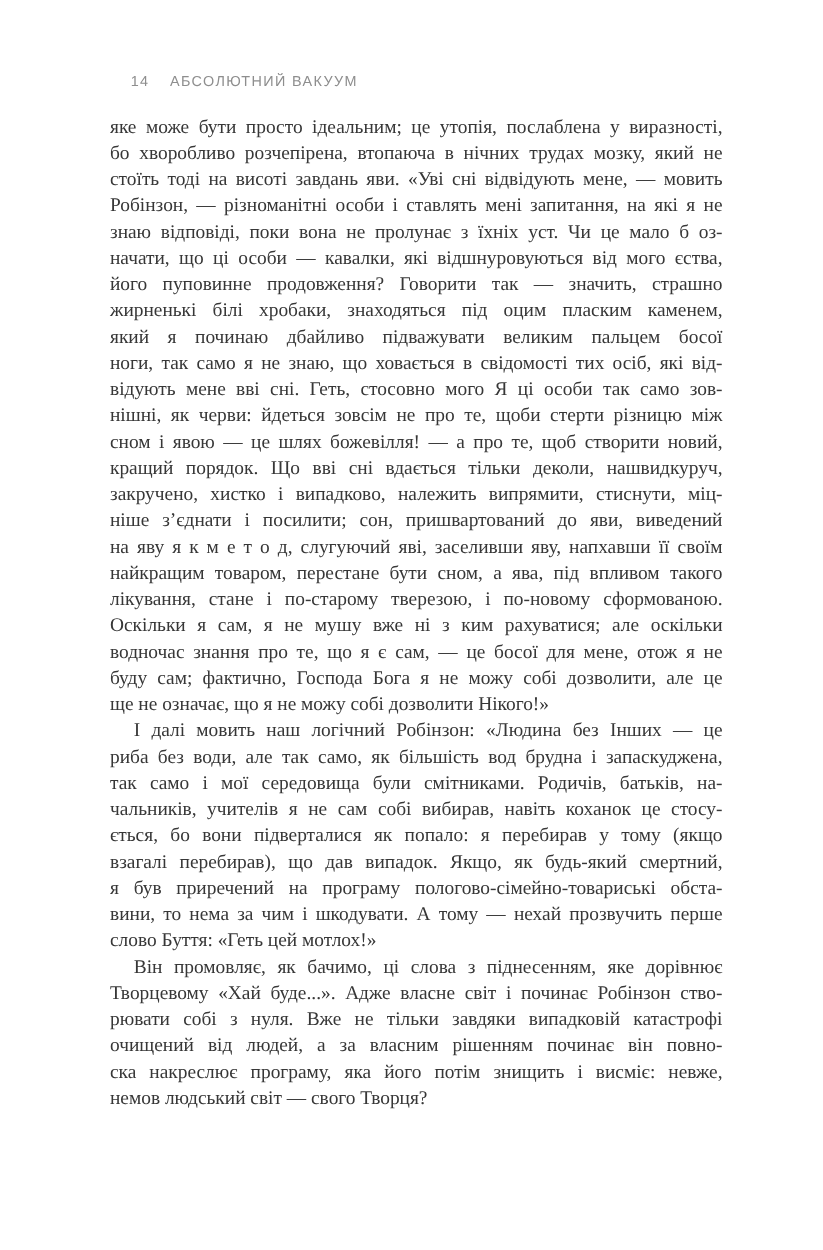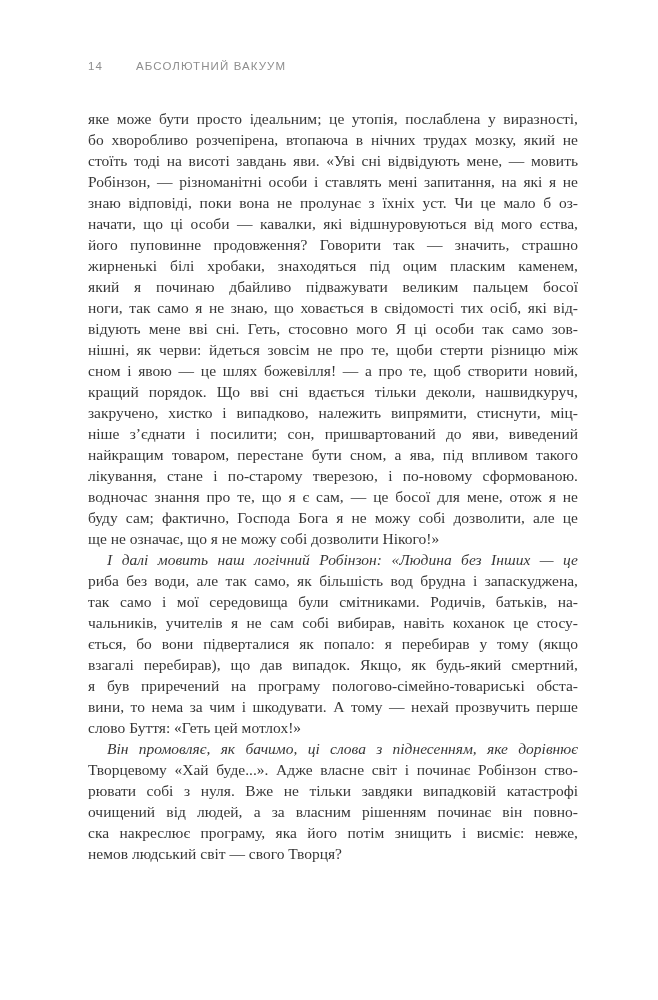--- a/index.html
+++ b/index.html
@@ -22,45 +22,45 @@
     width: 490px;
     display: flex;
     align-items: baseline;
     font-family: "Liberation Sans", sans-serif;
     font-size: 11.5px;
     color: #8e8e8e;
     letter-spacing: 1.1px;
   }
   .page-number {
     min-width: 48px;
+    text-align: center;
   }
   .running-title {
     text-transform: uppercase;
   }
   .text-block {
     position: absolute;
     left: 88px;
-    top: 108px;
+    top: 91px;
     width: 490px;
     font-size: 15.5px;
     line-height: 21px;
     color: #373737;
   }
   .para { margin: 0; }
   .line {
     text-align: justify;
     text-align-last: justify;
     white-space: normal;
   }
   .line.last {
     text-align-last: left;
   }
   .para.indent .line:first-child {
     text-indent: 19px;
-    font-style: italic;
   }
 </style>
 </head>
 <body>
 
 <div class="page">
   <div class="running-header">
     <span class="page-number">14</span>
     <span class="running-title">АБСОЛЮТНИЙ ВАКУУМ</span>
   </div>
@@ -75,22 +75,24 @@
         <div class="line">його пуповинне продовження? Говорити так — значить, страшно</div>
         <div class="line">жирненькі білі хробаки, знаходяться під оцим пласким каменем,</div>
         <div class="line">який я починаю дбайливо підважувати великим пальцем босої</div>
         <div class="line">ноги, так само я не знаю, що ховається в свідомості тих осіб, які від-</div>
         <div class="line">відують мене вві сні. Геть, стосовно мого Я ці особи так само зов-</div>
         <div class="line">нішні, як черви: йдеться зовсім не про те, щоби стерти різницю між</div>
         <div class="line">сном і явою — це шлях божевілля! — а про те, щоб створити новий,</div>
         <div class="line">кращий порядок. Що вві сні вдається тільки деколи, нашвидкуруч,</div>
         <div class="line">закручено, хистко і випадково, належить випрямити, стиснути, міц-</div>
         <div class="line">ніше з’єднати і посилити; сон, пришвартований до яви, виведений</div>
+        <div class="line">на яву я к м е т о д, слугуючий яві, заселивши яву, напхавши її своїм</div>
         <div class="line">найкращим товаром, перестане бути сном, а ява, під впливом такого</div>
         <div class="line">лікування, стане і по-старому тверезою, і по-новому сформованою.</div>
+        <div class="line">Оскільки я сам, я не мушу вже ні з ким рахуватися; але оскільки</div>
         <div class="line">водночас знання про те, що я є сам, — це босої для мене, отож я не</div>
         <div class="line">буду сам; фактично, Господа Бога я не можу собі дозволити, але це</div>
         <div class="line last">ще не означає, що я не можу собі дозволити Нікого!»</div>
       </div>
       <div class="para indent">
         <div class="line">І далі мовить наш логічний Робінзон: «Людина без Інших — це</div>
         <div class="line">риба без води, але так само, як більшість вод брудна і запаскуджена,</div>
         <div class="line">так само і мої середовища були смітниками. Родичів, батьків, на-</div>
         <div class="line">чальників, учителів я не сам собі вибирав, навіть коханок це стосу-</div>
         <div class="line">ється, бо вони підверталися як попало: я перебирав у тому (якщо</div>

